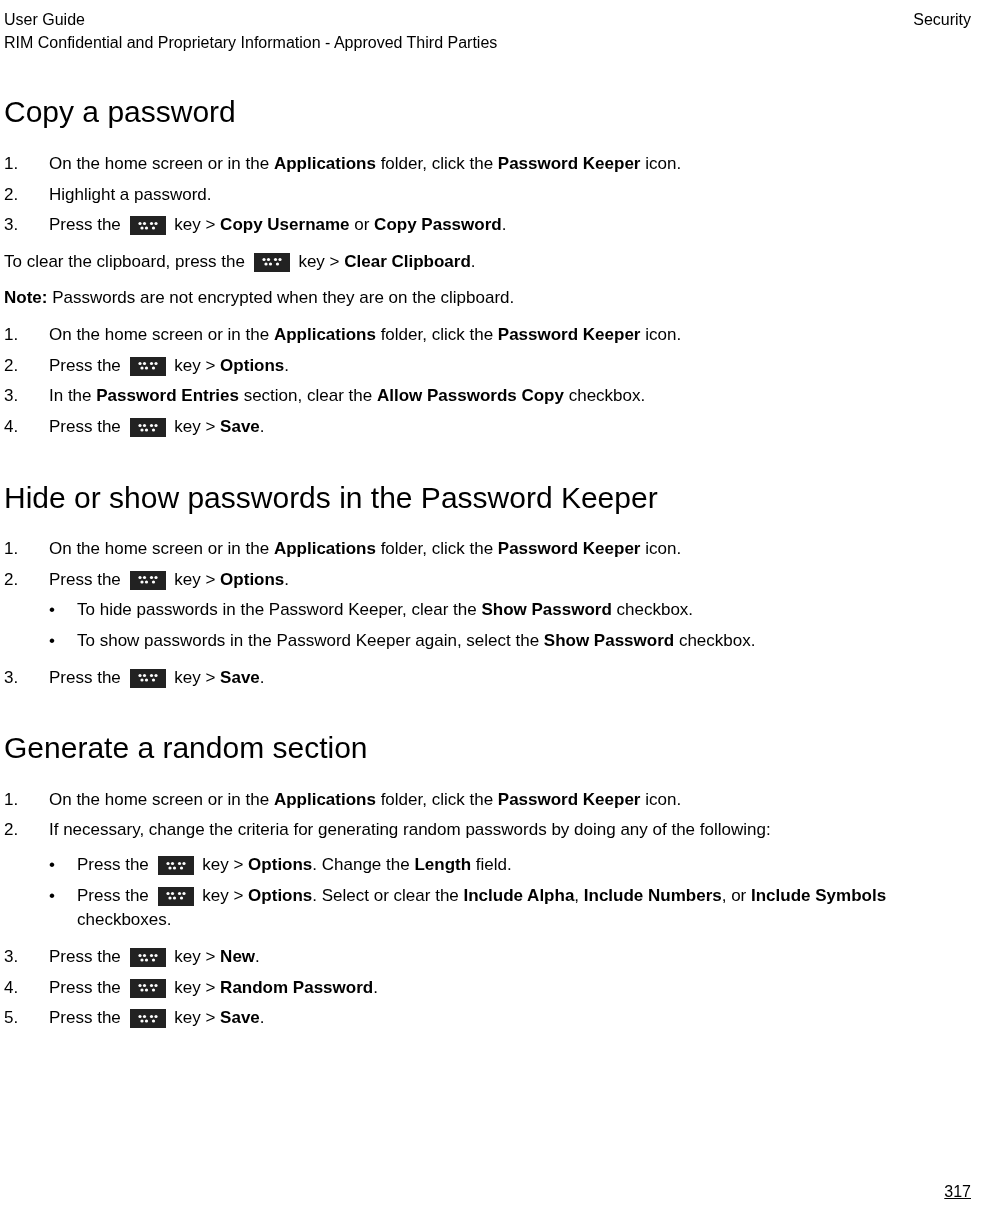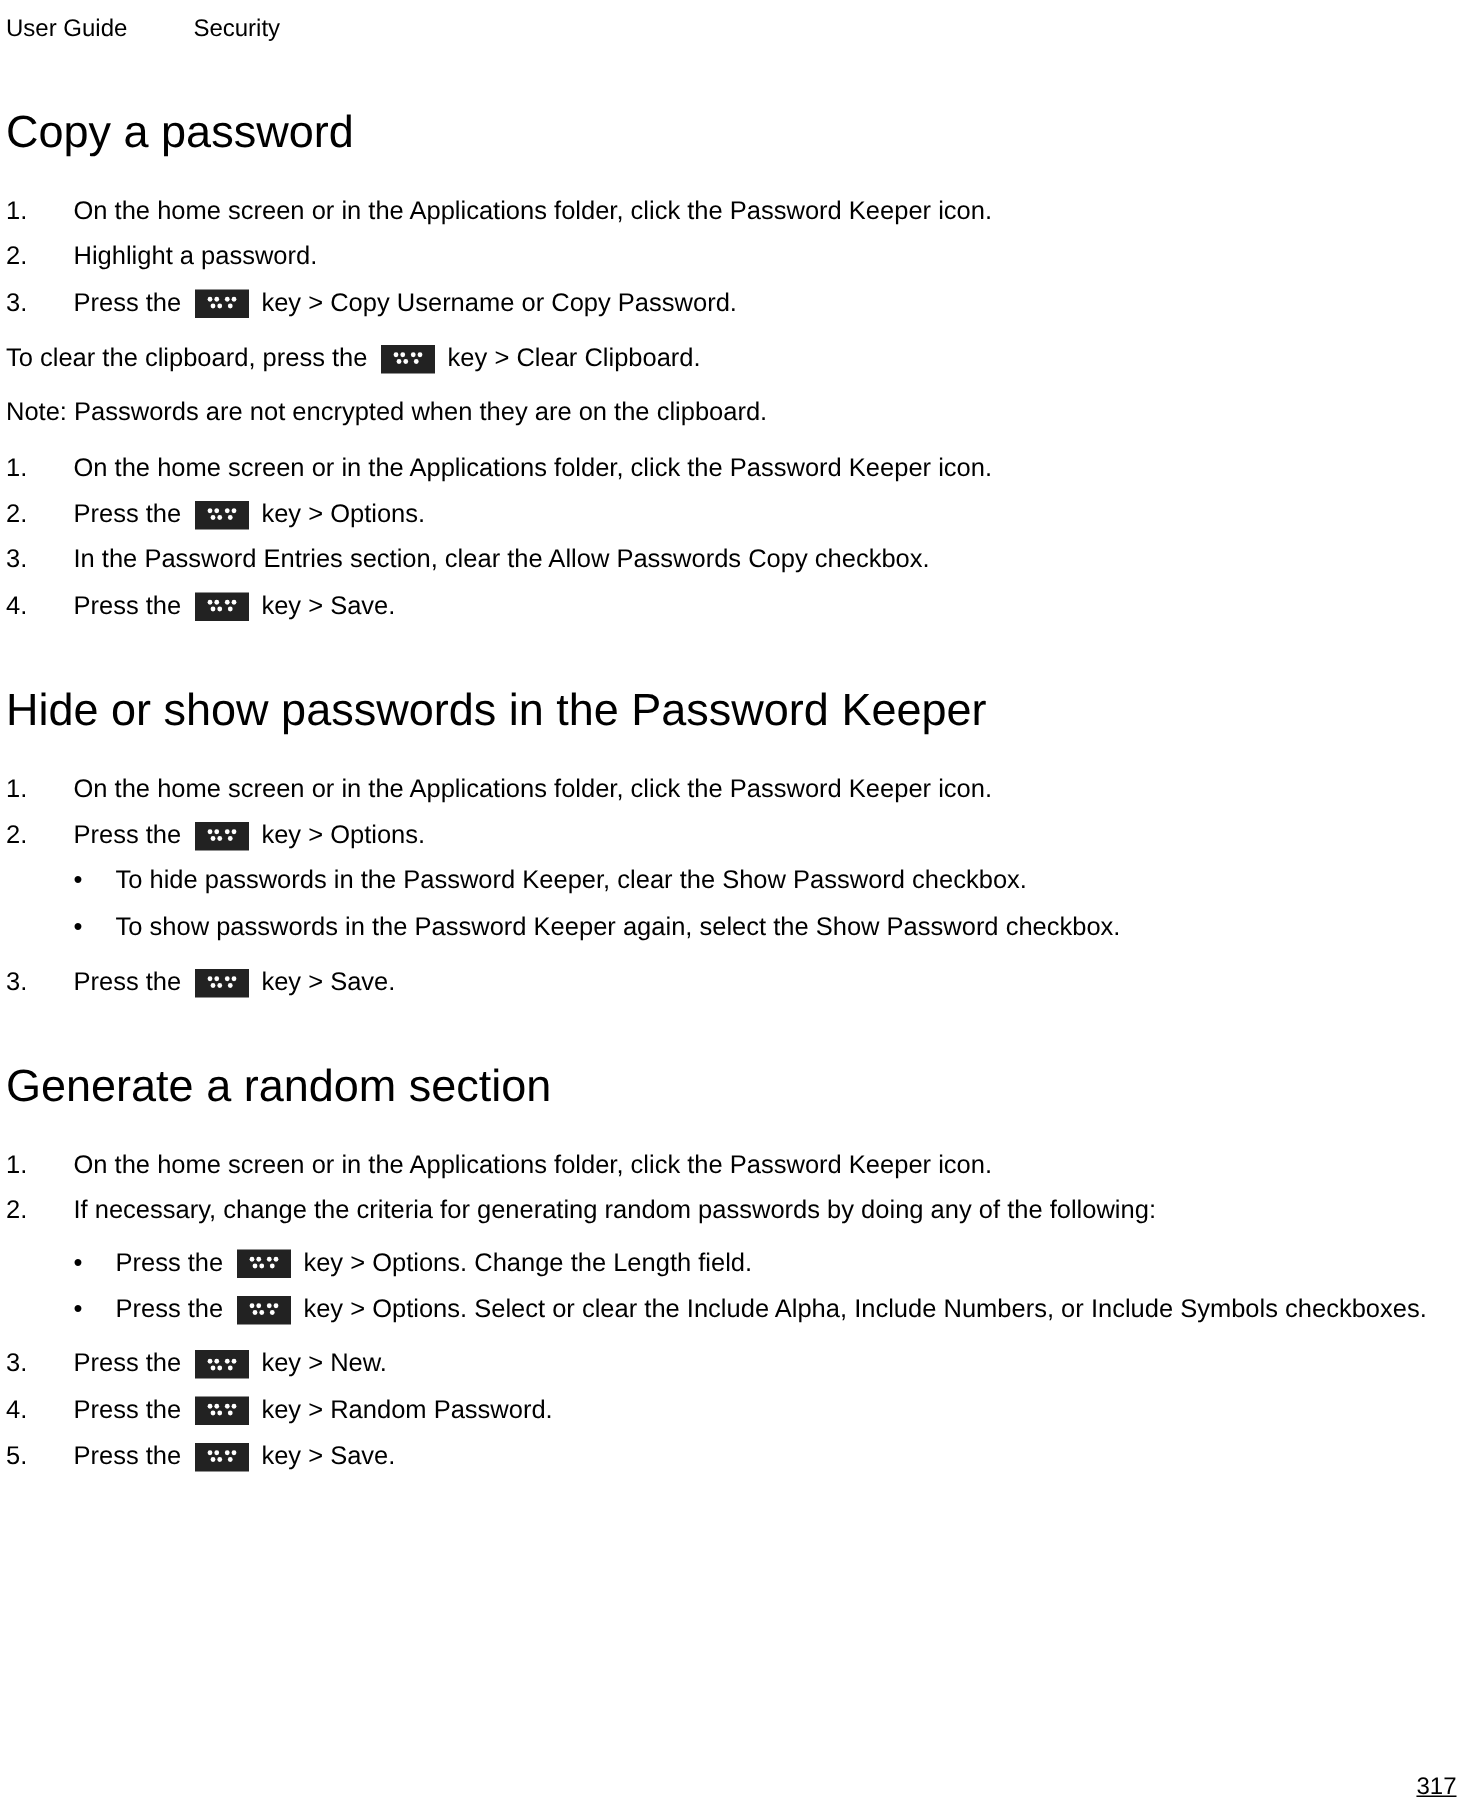--- a/index.html
+++ b/index.html
@@ -12,24 +12,23 @@
   }
   .page {
     width: 981px;
     min-height: 1213px;
     box-sizing: border-box;
     padding: 8px 10px 8px 4px;
     position: relative;
   }
   .header {
     display: flex;
-    justify-content: flex-start;
+    justify-content: space-between;
     align-items: flex-start;
     font-size: 16px;
-    gap: 44px;
   }
   .header .left { }
   .header .right { }
   .header .line { display: block; }
   .content {
   }
   h2 {
     font-size: 30px;
     font-weight: 500;
     margin: 36px 0 18px 0;
@@ -64,21 +63,21 @@
   ul.inner > li > .bullet {
     flex: 0 0 28px;
     text-align: left;
   }
   ul.inner > li > .bbody {
     flex: 1;
   }
   .para {
     margin: 12px 0;
   }
-  b, strong { font-weight: normal; }
+  b, strong { font-weight: bold; }
   .bb-key {
     display: inline-block;
     vertical-align: middle;
     width: 36px;
     height: 19px;
     background: #222;
     position: relative;
     margin: 0 4px;
   }
   .bb-key svg {
@@ -96,20 +95,21 @@
   }
 </style>
 </head>
 <body>
 
 <div class="page">
 
   <div class="header">
     <div class="left">
       <span class="line">User Guide</span>
+      <span class="line">RIM Confidential and Proprietary Information - Approved Third Parties</span>
     </div>
     <div class="right">Security</div>
   </div>
 
   <div class="content">
 
     <h2>Copy a password</h2>
     <ol>
       <li>
         <span class="num">1.</span>

